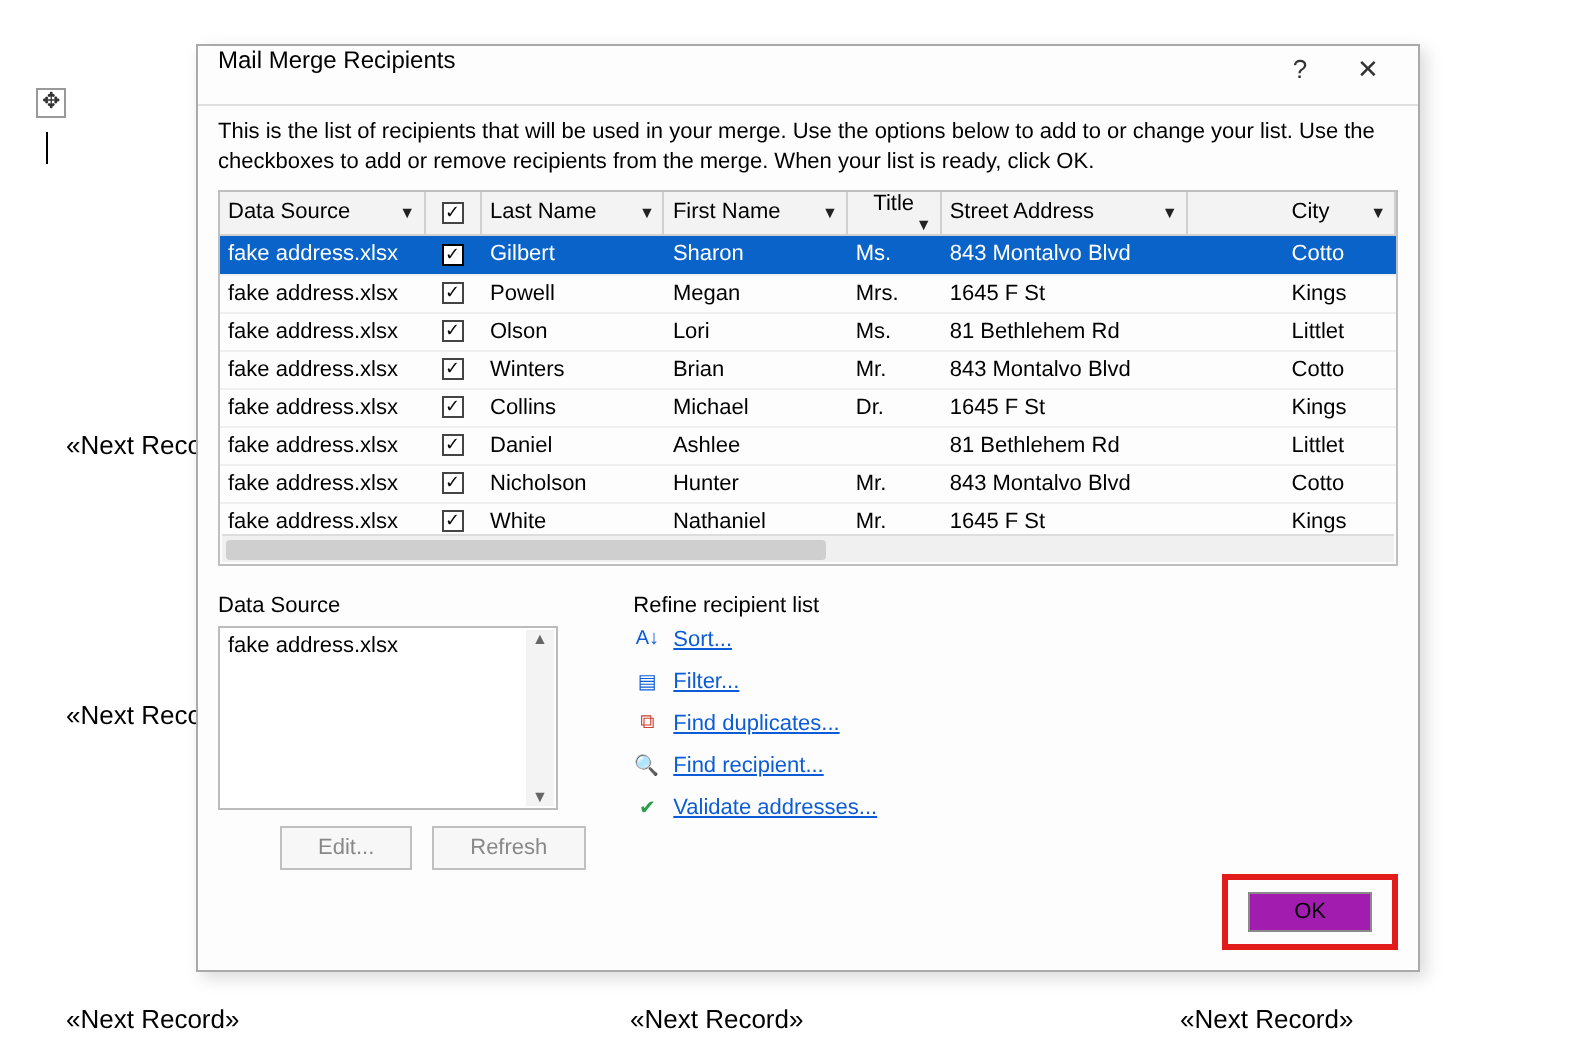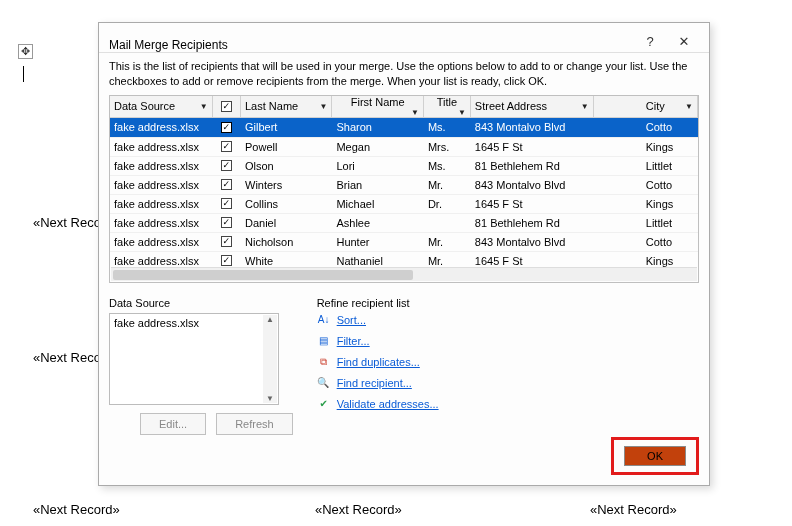--- a/index.html
+++ b/index.html
@@ -2,33 +2,33 @@
 <html><head>
 <meta charset="utf-8">
 <style>
   * { box-sizing: border-box; font-family: "Segoe UI", Arial, sans-serif; }
   body { margin: 0; width: 792px; height: 526px; background: #fff; position: relative; overflow: hidden; }
   .bg-field { position: absolute; font-size: 13px; color: #000; }
   .anchor-icon { position: absolute; left: 18px; top: 44px; font-size: 11px; color: #333; border: 1px solid #999; padding: 1px 2px; line-height: 1; }
   .caret { position: absolute; left: 23px; top: 66px; width: 1px; height: 16px; background: #000; }
 
   .dialog { position: absolute; left: 98px; top: 22px; width: 612px; height: 464px; background: #fdfdfd; border: 1px solid #aaa; box-shadow: 3px 3px 8px rgba(0,0,0,0.15); }
-  .titlebar { display: flex; align-items: flex-end; height: 30px; padding: 0 8px 0 10px; border-bottom: 1px solid #e0e0e0; }
+  .titlebar { display: flex; align-items: flex-start; height: 30px; padding: 0 8px 0 10px; border-bottom: 1px solid #e0e0e0; }
   .titlebar .title { font-size: 12px; flex: 1; }
   .titlebar .tbtn { width: 34px; height: 22px; display: flex; align-items: center; justify-content: center; font-size: 13px; color: #333; }
   .intro { font-size: 11px; padding: 6px 10px 4px 10px; line-height: 1.35; }
 
   .grid-wrap { margin: 2px 10px 0 10px; border: 1px solid #bfbfbf; height: 188px; overflow: hidden; position: relative; }
   .gridhead { display: flex; background: #f3f3f3; border-bottom: 1px solid #d0d0d0; height: 22px; font-size: 11px; }
   .gh { display: flex; align-items: center; padding: 0 4px; border-right: 1px solid #d0d0d0; position: relative; white-space: nowrap; overflow: hidden; }
   .gh .drop { margin-left: auto; font-size: 8px; color: #222; }
   .col-ds   { width: 110px; }
   .col-chk  { width: 30px; justify-content: center; }
   .col-ln   { width: 98px; }
-  .col-fn   { width: 98px; flex-direction: column; }
+  .col-fn   { width: 98px; }
   .col-tl   { width: 50px; flex-direction: column; }
   .col-sa   { width: 132px; gap: 20px; }
   .col-ct   { width: 60px; margin-left: 48px; }
 
   .gridbody { overflow: hidden; }
   .gr-row { display: flex; height: 19px; font-size: 11px; align-items: center; }
   .gr-row + .gr-row { border-top: 1px solid #f0f0f0; }
   .gr-row.sel { background: #0a63c9; color: #fff; }
   .gc { padding: 0 4px; border-right: 1px solid transparent; white-space: nowrap; overflow: hidden; }
   .gc.col-chk { display: flex; justify-content: center; }
@@ -50,21 +50,21 @@
   .refine-item { display: flex; align-items: center; gap: 6px; font-size: 11px; }
   .refine-item a { color: #0b5cd6; text-decoration: underline; text-align: right; }
   .ri-icon { width: 14px; height: 14px; display: inline-flex; align-items: center; justify-content: center; font-size: 10px; }
   .ic-sort   { color: #0b5cd6; }
   .ic-filter { color: #0b5cd6; }
   .ic-dup    { color: #cc4433; }
   .ic-find   { color: #0b5cd6; }
   .ic-valid  { color: #2a9d4a; }
 
   .ok-wrap { position: absolute; right: 10px; bottom: 10px; border: 3px solid #e21b1b; padding: 6px 10px; }
-  .ok-btn { border: 1px solid #8a8a8a; background: #c2410c; font-size: 11px; padding: 3px 22px; }
+  .ok-btn { border: 1px solid #8a8a8a; background: #a21caf; font-size: 11px; padding: 3px 22px; }
 
 </style>
 </head>
 <body>
 
 <div class="anchor-icon">✥</div>
 <div class="caret"></div>
 <div class="bg-field" style="left:33px; top:215px;">«Next Reco</div>
 <div class="bg-field" style="left:33px; top:350px;">«Next Reco</div>
 <div class="bg-field" style="left:33px; top:502px;">«Next Record»</div>

